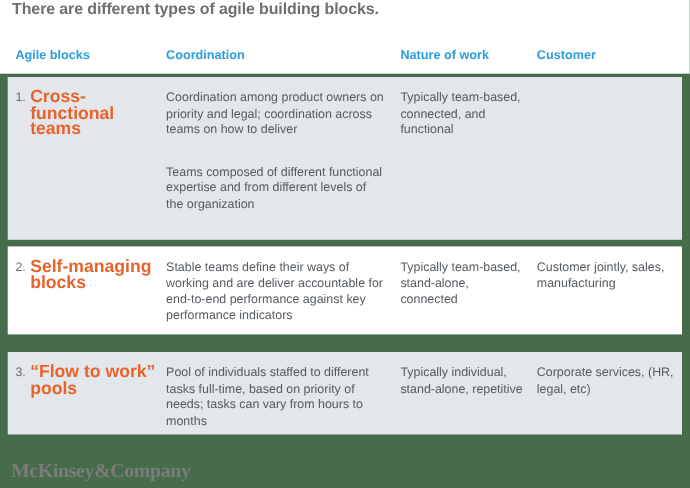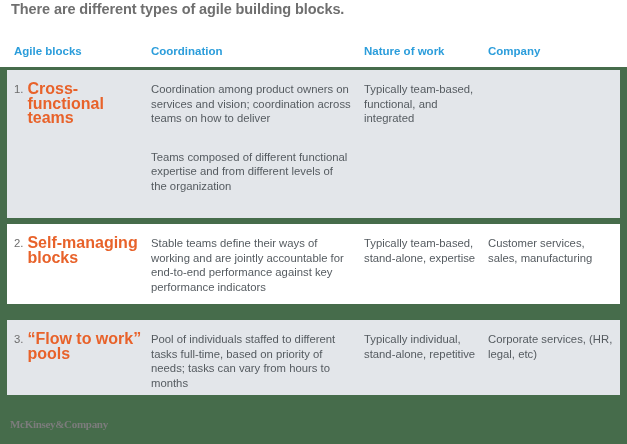--- a/index.html
+++ b/index.html
@@ -120,69 +120,69 @@
   .para {
     margin: 0;
   }
 
   
   .logo {
     position: absolute;
     left: 10px;
     top: 418px;
     font-family: "Liberation Serif", serif;
-    font-size: 11px;
+    font-size: 18px;
     font-weight: 700;
     color: #7c7c7c;
     letter-spacing: -0.3px;
     white-space: nowrap;
   }
 </style>
 </head>
 <body>
 
 <div class="canvas">
 
   <div class="sheet-top"></div>
 
   <div class="title">There are different types of agile building blocks.</div>
 
   <div class="head-row">
     <div class="head-cell head-c1">Agile blocks</div>
     <div class="head-cell head-c2">Coordination</div>
     <div class="head-cell head-c3">Nature of work</div>
-    <div class="head-cell head-c4">Company</div>
+    <div class="head-cell head-c4">Customer</div>
   </div>
 
   <div class="row row1">
     <div class="cell c1">
       <div class="blk">
         <span class="blk-num">1.</span>
         <span class="blk-name">Cross-functional teams</span>
       </div>
     </div>
     <div class="cell c2">
-      <p class="para">Coordination among product owners on services and vision; coordination across teams on how to deliver</p>
+      <p class="para">Coordination among product owners on priority and legal; coordination across teams on how to deliver</p>
       <p class="para">Teams composed of different functional expertise and from different levels of the organization</p>
     </div>
-    <div class="cell c3">Typically team-based, functional, and integrated</div>
+    <div class="cell c3">Typically team-based, connected, and functional</div>
   </div>
 
   <div class="row row2 row-white">
     <div class="cell c1">
       <div class="blk">
         <span class="blk-num">2.</span>
         <span class="blk-name">Self-managing blocks</span>
       </div>
     </div>
     <div class="cell c2">
-      <p class="para">Stable teams define their ways of working and are jointly accountable for end-to-end performance against key performance indicators</p>
+      <p class="para">Stable teams define their ways of working and are deliver accountable for end-to-end performance against key performance indicators</p>
     </div>
-    <div class="cell c3">Typically team-based, stand-alone, expertise</div>
-    <div class="cell c4">Customer services, sales, manufacturing</div>
+    <div class="cell c3">Typically team-based, stand-alone, connected</div>
+    <div class="cell c4">Customer jointly, sales, manufacturing</div>
   </div>
 
   <div class="row row3">
     <div class="cell c1">
       <div class="blk">
         <span class="blk-num">3.</span>
         <span class="blk-name">“Flow to work” pools</span>
       </div>
     </div>
     <div class="cell c2">

